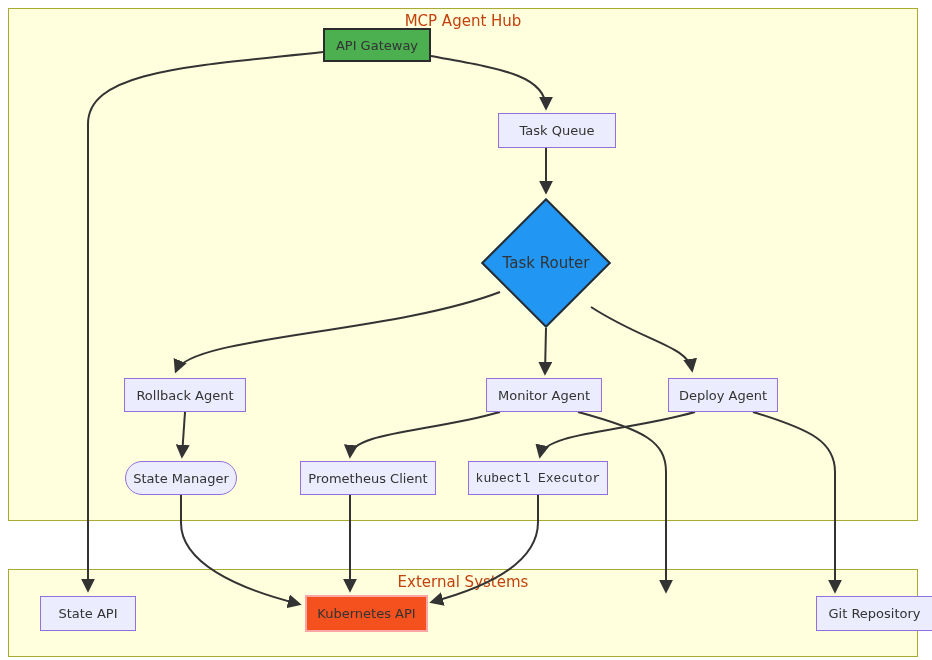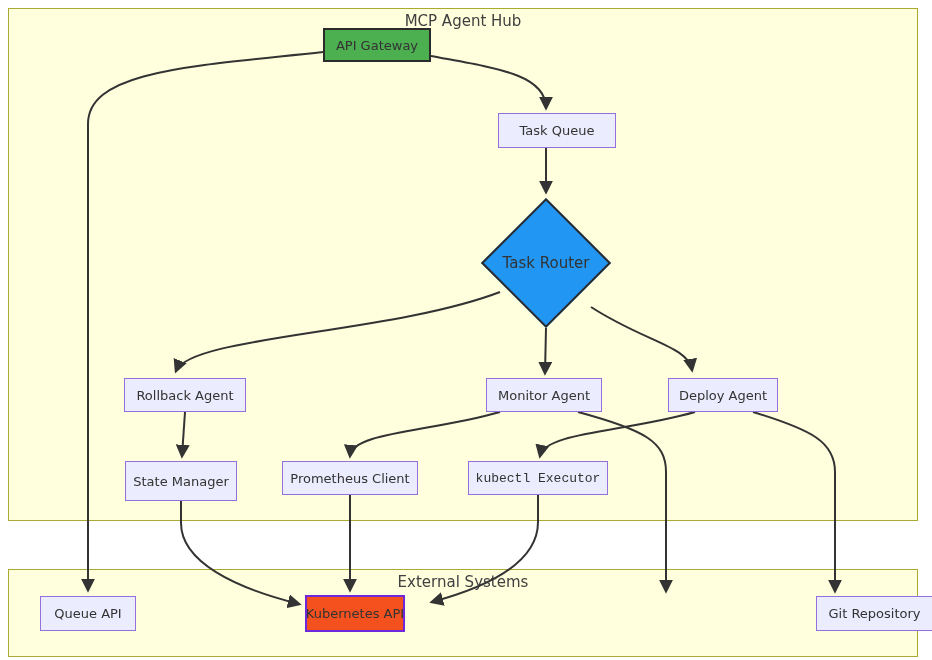--- a/index.html
+++ b/index.html
@@ -15,21 +15,21 @@
     border: 1px solid #aaaa33;
     z-index: 0;
   }
   .cluster-hub { left: 8px; top: 8px; width: 910px; height: 513px; }
   .cluster-external { left: 8px; top: 569px; width: 910px; height: 88px; }
   .cluster-label {
     position: absolute;
     top: 3px; left: 50%;
     transform: translateX(-50%);
     font-size: 15px;
-    color: #404040;
+    color: #c2410c;
     white-space: nowrap;
     z-index: 1;
   }
 
   
   svg.edges { position: absolute; left: 0; top: 0; z-index: 2; }
   svg.edges path.edge { fill: none; stroke: #333333; stroke-width: 2px; }
 
   
   .node {
@@ -43,25 +43,25 @@
     color: #333333;
     white-space: nowrap;
     z-index: 3;
     text-align: center;
   }
   .node-api-gateway     { left: 323px; top: 28px;  width: 108px; height: 34px; background: #4caf50; border: 2px solid #2b2b2b; }
   .node-task-queue      { left: 498px; top: 113px; width: 118px;  height: 35px; }
   .node-rollback-agent  { left: 124px; top: 378px; width: 122px; height: 34px; }
   .node-monitor-agent   { left: 486px; top: 378px; width: 116px; height: 34px; }
   .node-deploy-agent    { left: 668px; top: 378px; width: 110px; height: 34px; }
-  .node-state-manager   { left: 125px; top: 461px; width: 112px; height: 40px; }
-  .node-prometheus      { left: 282px; top: 461px; width: 136px; height: 34px; }
+  .node-state-manager   { left: 125px; top: 461px; width: 112px; height: 34px; border-radius: 17px; }
+  .node-prometheus      { left: 300px; top: 461px; width: 136px; height: 34px; }
   .node-kubectl         { left: 468px; top: 461px; width: 140px; height: 34px; font-family: Liberation Mono, monospace; }
   .node-gemini-api      { left: 40px;  top: 596px; width: 96px;  height: 35px; }
-  .node-kubernetes-api  { left: 305px; top: 595px; width: 100px; height: 37px; background: #f4511e; border: 2px solid #6d28d9; }
+  .node-kubernetes-api  { left: 305px; top: 595px; width: 123px; height: 37px; background: #f4511e; border: 2px solid #fca5a5; }
   .node-slack-webhook   { left: 605px; top: 596px; width: 122px; height: 35px; }
   .node-git-repository  { left: 816px; top: 596px; width: 117px; height: 35px; }
 
   
   .diamond-shape {
     position: absolute;
     left: 500px; top: 217px;
     width: 92px; height: 92px;
     transform: rotate(45deg);
     background: #2196f3;
@@ -136,21 +136,21 @@
   <div class="node node-state-manager">
     <span>State Manager</span>
   </div>
   <div class="node node-prometheus">
     <span>Prometheus Client</span>
   </div>
   <div class="node node-kubectl">
     <span>kubectl Executor</span>
   </div>
   <div class="node node-gemini-api">
-    <span>Queue API</span>
+    <span>State API</span>
   </div>
   <div class="node node-kubernetes-api">
     <span>Kubernetes API</span>
   </div>
   <div class="node node-git-repository">
     <span>Git Repository</span>
   </div>
 
 </div>
 

